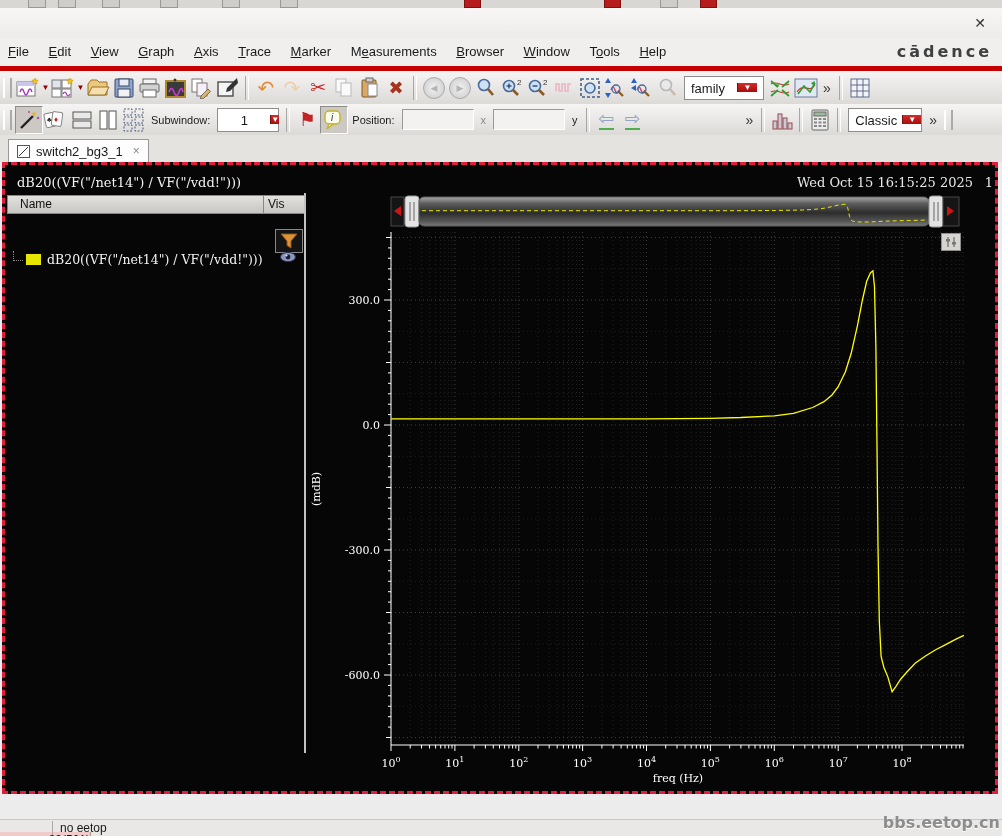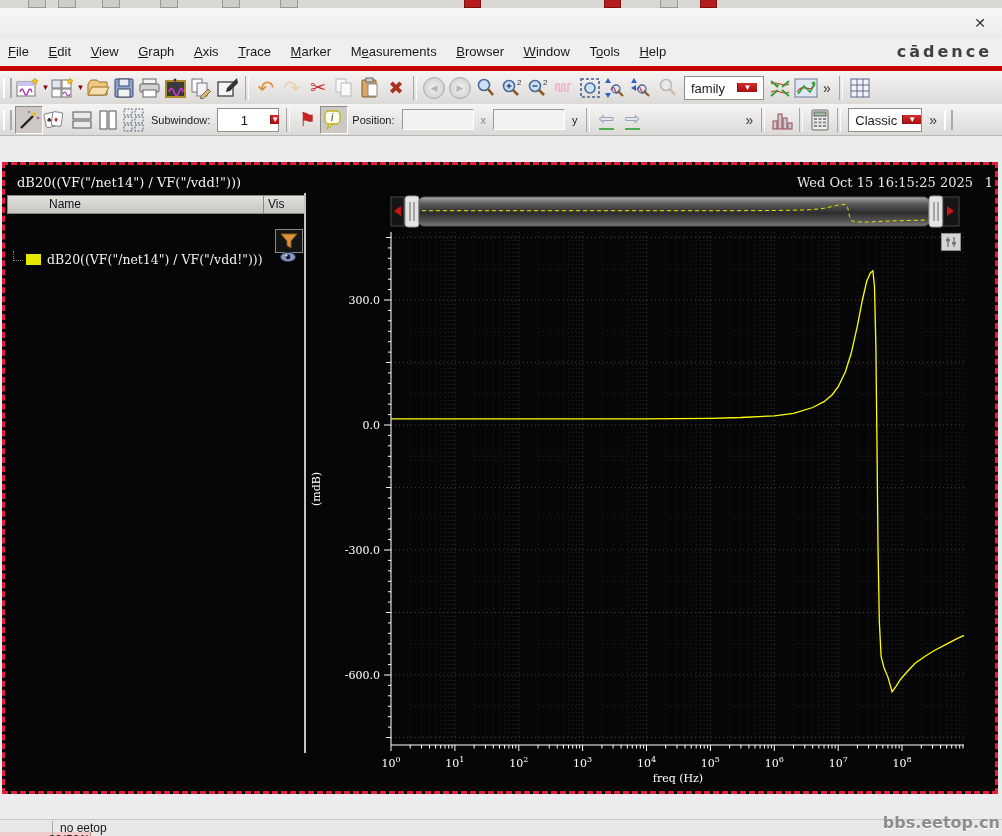--- a/index.html
+++ b/index.html
@@ -53,21 +53,21 @@
        border-bottom:none;display:flex;align-items:center;padding:0 8px;font-size:13px;}
   .tab .tclose{margin-left:10px;color:#8a8a8a;font-size:12px;}
   
   .graphwrap{position:absolute;left:2px;top:162px;width:990px;height:626px;background:#060606;
              border:3px dashed #e31b3d;}
   .gtitle{position:absolute;left:12px;top:10px;color:#f2f2f2;font-family:"DejaVu Serif",serif;font-size:13px;}
   .gdate{position:absolute;right:22px;top:10px;color:#e8e8e8;font-family:"DejaVu Serif",serif;font-size:13px;}
   .gnum{position:absolute;right:2px;top:10px;color:#e8e8e8;font-family:"DejaVu Serif",serif;font-size:13px;}
   .phead{position:absolute;left:2px;top:30px;width:296px;height:17px;display:flex;
          background:linear-gradient(#e4e2df,#c7c5c2);border:1px solid #8a8885;font-size:12px;color:#111;}
-  .phname{flex:1;padding:1px 12px;border-right:1px solid #8a8885;margin-left:29px;}
+  .phname{flex:1;padding:1px 12px;border-right:1px solid #8a8885;}
   .phvis{width:32px;padding:1px 4px;}
   .funnelbtn{position:absolute;left:270px;top:64px;width:26px;height:22px;background:#141414;
              border:1px solid #888;display:flex;align-items:center;justify-content:center;}
   .legend{position:absolute;left:6px;top:85px;width:290px;height:18px;display:flex;align-items:center;}
   .elbow{width:9px;height:9px;border-left:1px dotted #888;border-bottom:1px dotted #888;margin:-6px 3px 0 2px;}
   .swatch{width:15px;height:11px;background:#e6e600;margin-right:6px;flex:0 0 auto;}
   .tracelabel{color:#f2f2f2;font-family:"DejaVu Serif",serif;font-size:12.5px;white-space:nowrap;}
   .eyeicon{position:absolute;left:268px;top:1px;}
   .pdivider{position:absolute;left:299px;top:28px;width:2px;height:560px;background:#c4c2bf;}
   #plot-svg{position:absolute;left:301px;top:25px;}
@@ -415,20 +415,30 @@
       </span>
     <div class="vsep"></div>
     <div class="combo" style="width:72px">
       <span class="cval">Classic</span>
       <span class="cbtn">▼</span>
     </div>
     <span class="chev">»</span>
     <div class="grip"></div>
   </div>
 
+  <div class="tabbar">
+    <div class="tab">
+      <svg width="13" height="13" style="margin-right:6px">
+          <rect x="0.5" y="0.5" width="12" height="12" fill="#fff" stroke="#555"></rect>
+          <line x1="2" y1="11" x2="11" y2="2" stroke="#333"></line>
+        </svg>
+      <span>switch2_bg3_1</span>
+      <span class="tclose">×</span>
+    </div>
+  </div>
 
   <div class="graphwrap">
     <div class="gtitle">dB20((VF("/net14") / VF("/vdd!")))</div>
     <div class="gdate">Wed Oct 15 16:15:25 2025</div>
     <div class="gnum">1</div>
 
     <div class="phead">
       <div class="phname">Name</div>
       <div class="phvis">Vis</div>
     </div>

